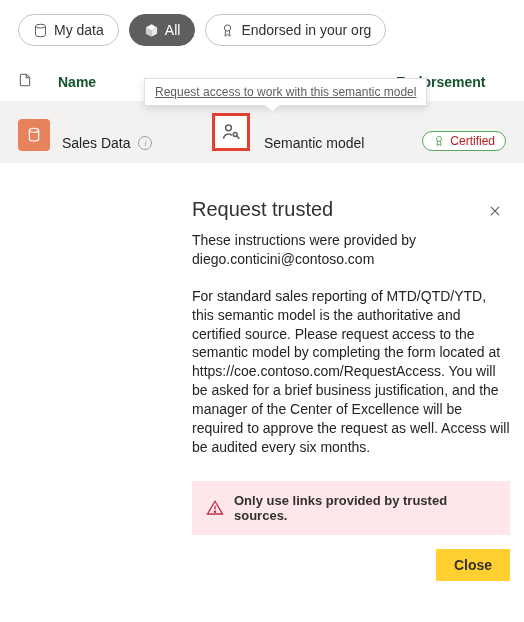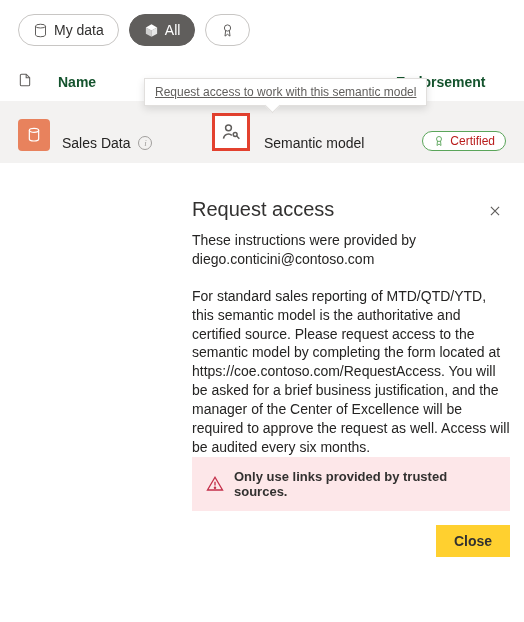--- a/index.html
+++ b/index.html
@@ -169,20 +169,21 @@
       padding: 4px;
     }
     .intro {
       font-size: 14px;
       line-height: 1.35;
       margin-bottom: 18px;
     }
     .body-text {
       font-size: 14px;
       line-height: 1.35;
+      margin-bottom: 24px;
     }
     .alert {
       background: #fde7e9;
       padding: 12px 14px;
       display: flex;
       align-items: center;
       gap: 10px;
       font-size: 13px;
       font-weight: 600;
       color: #323130;
@@ -223,20 +224,21 @@
     </span>
     <span>All</span>
   </div>
   <div class="pill">
     <span>
       <svg width="15" height="15" viewBox="0 0 24 24" fill="none" stroke="#605e5c" stroke-width="1.6">
         <circle cx="12" cy="8" r="5"></circle>
         <path d="M9 12 L8 21 L12 18 L16 21 L15 12"></path>
       </svg>
     </span>
+    <span>Endorsed in your org</span>
   </div>
 </div>
 
 <div class="thead">
   <div class="col-icon">
     <svg width="14" height="16" viewBox="0 0 24 24" fill="none" stroke="#605e5c" stroke-width="1.8">
       <path d="M14 2 H6 a2 2 0 0 0 -2 2 v16 a2 2 0 0 0 2 2 h12 a2 2 0 0 0 2 -2 V8 z"></path>
       <polyline points="14 2 14 8 20 8"></polyline>
     </svg>
   </div>
@@ -274,21 +276,21 @@
     <span>Certified</span>
   </div>
 </div>
 
 <div class="popover">
   <button class="close-x">
     <svg width="14" height="14" viewBox="0 0 24 24" stroke="#605e5c" stroke-width="2">
         <path d="M5 5 L19 19 M19 5 L5 19"></path>
       </svg>
   </button>
-  <h2>Request access</h2>
+  <h2>Request trusted</h2>
   <p class="intro">These instructions were provided by diego.conticini@contoso.com</p>
   <p class="body-text">For standard sales reporting of MTD/QTD/YTD, this semantic model is the authoritative and certified source. Please request access to the semantic model by completing the form located at https://coe.contoso.com/RequestAccess. You will be asked for a brief business justification, and the manager of the Center of Excellence will be required to approve the request as well. Access will be audited every six months.</p>
   <div class="alert">
     <svg width="18" height="18" viewBox="0 0 24 24" fill="none" stroke="#c4314b" stroke-width="1.8">
       <path d="M12 3 L22 20 H2 Z"></path>
       <line x1="12" y1="9" x2="12" y2="14"></line>
       <circle cx="12" cy="17" r="0.8" fill="#c4314b"></circle>
     </svg>
     <span>Only use links provided by trusted sources.</span>
   </div>

